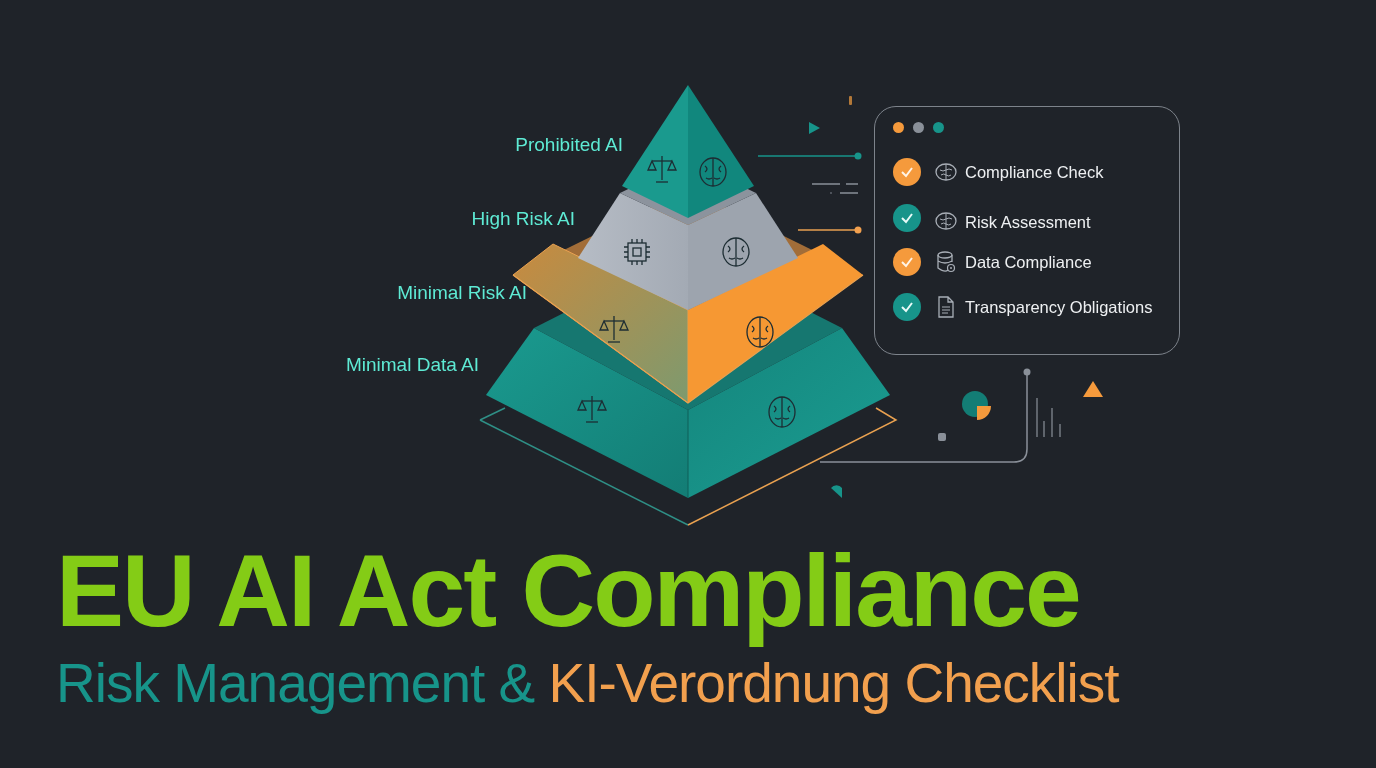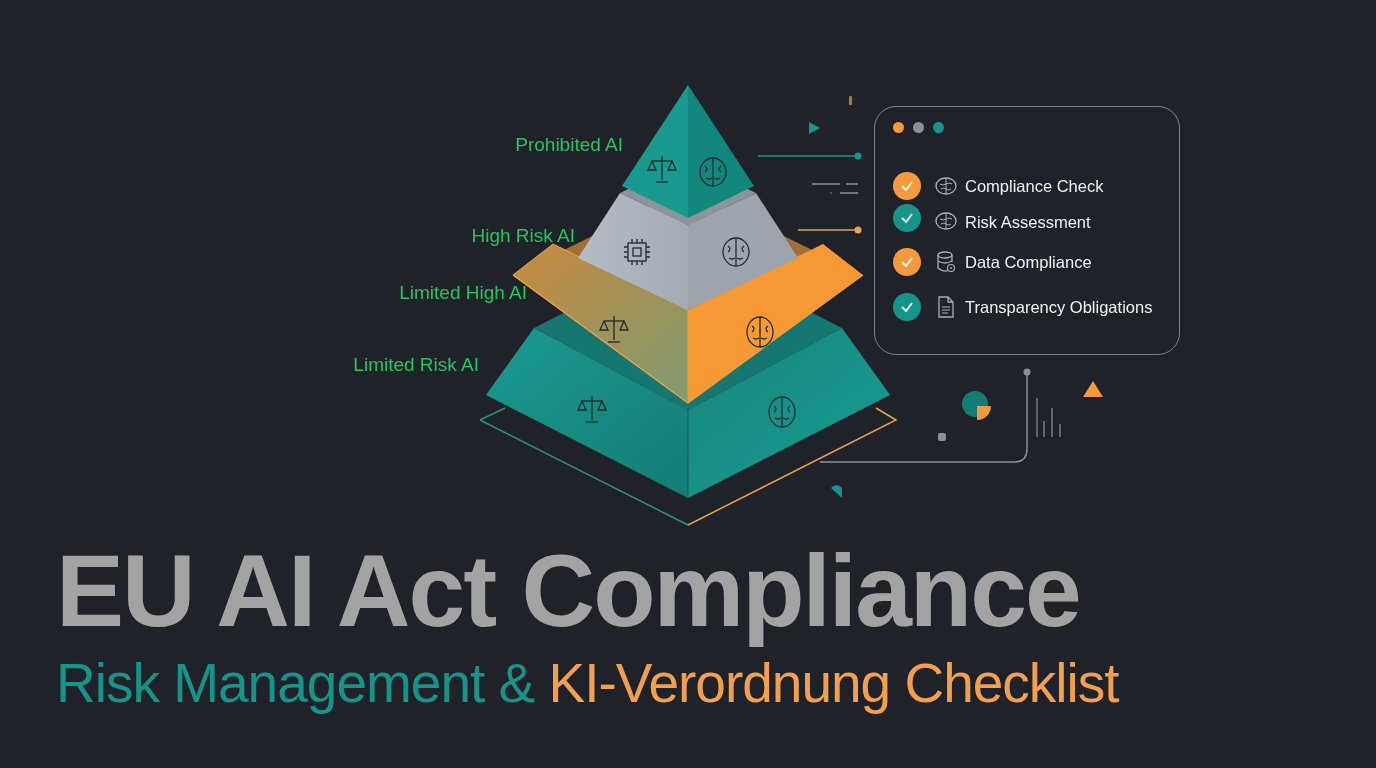--- a/index.html
+++ b/index.html
@@ -5,21 +5,21 @@
     html, body { margin: 0; padding: 0; }
     body {
       width: 1376px; height: 768px; overflow: hidden;
       background: #1f2329;
       font-family: "Liberation Sans", sans-serif;
       position: relative;
     }
     .stage { position: absolute; left: 0; top: 0; width: 1376px; height: 768px; }
     svg.art { position: absolute; left: 0; top: 0; }
     .tier-label {
-      position: absolute; color: #22c55e; font-size: 19px;
+      position: absolute; color: #5eead4; font-size: 19px;
       font-family: "Liberation Sans", sans-serif; white-space: nowrap;
       text-align: right; width: 260px;
     }
     .card {
       position: absolute; left: 874px; top: 106px; width: 306px; height: 249px;
       border: 1.5px solid #7d838b; border-radius: 22px; box-sizing: border-box;
       background: rgba(31,35,41,0.6);
     }
     .dots { position: absolute; left: 18px; top: 15px; display: flex; gap: 9px; }
     .dot { width: 11px; height: 11px; border-radius: 50%; }
@@ -28,21 +28,21 @@
     }
     .check {
       width: 28px; height: 28px; border-radius: 50%;
       display: flex; align-items: center; justify-content: center;
     }
     .row-icon { width: 22px; height: 22px; margin-left: 14px; margin-right: 8px; display:flex; align-items:center; justify-content:center; }
     .row-label { color: #eef0f2; font-size: 16.5px; white-space: nowrap; }
     .title {
       position: absolute; left: 56px; top: 540px;
       font-family: "Liberation Sans", sans-serif; font-weight: 700;
-      font-size: 102px; color: #a3a3a3; letter-spacing: -2px; white-space: nowrap;
+      font-size: 102px; color: #84cc16; letter-spacing: -2px; white-space: nowrap;
       line-height: 1;
     }
     .subtitle {
       position: absolute; left: 56px; top: 656px;
       font-family: "Liberation Sans", sans-serif; font-size: 55px;
       white-space: nowrap; line-height: 1; letter-spacing: -1px;
     }
   </style>
 </head>
 <body>
@@ -180,32 +180,32 @@
       <g>
         <circle cx="975" cy="404" r="13" fill="#137d75"></circle>
         <path d="M977,406 L991,406 A14,14 0 0 1 977,420 Z" fill="#f59a3c"></path>
       </g>
       <polygon points="1093,381 1083,397 1103,397" fill="#f59a3c"></polygon>
       <path d="M831,488 A7,7 0 0 1 842,488 L842,498 Z" fill="#17948a"></path>
     </g>
   </svg>
 
   <div class="tier-label" style="left:363px; top:134px;">Prohibited AI</div>
-  <div class="tier-label" style="left:315px; top:225px;">High Risk AI</div>
-  <div class="tier-label" style="left:267px; top:282px;">Limited High AI</div>
-  <div class="tier-label" style="left:219px; top:354px;">Limited Risk AI</div>
+  <div class="tier-label" style="left:315px; top:208px;">High Risk AI</div>
+  <div class="tier-label" style="left:267px; top:282px;">Minimal Risk AI</div>
+  <div class="tier-label" style="left:219px; top:354px;">Minimal Data AI</div>
 
   <div class="card">
     <div class="dots">
       <span class="dot" style="background:#f59a3c"></span>
       <span class="dot" style="background:#8a9099"></span>
       <span class="dot" style="background:#17948a"></span>
     </div>
 
-    <div class="row" style="top:64px;">
+    <div class="row" style="top:50px;">
       <span class="check" style="background:#f59a3c">
         <svg width="14" height="14" viewBox="0 0 14 14">
             <path d="M2,7 L6,11 L12,3" fill="none" stroke="#fff4e6" stroke-width="2"></path>
           </svg>
       </span>
       <span class="row-icon">
         <svg width="22" height="20" viewBox="0 0 22 20">
             <ellipse cx="11" cy="10" rx="10" ry="8" fill="none" stroke="#a8aeb6" stroke-width="1.3"></ellipse>
             <path d="M5,8 q3,2 6,0 q3,-2 6,0 M6,13 q3,-2 5,0 q3,2 5,0 M11,2 v16" fill="none" stroke="#a8aeb6" stroke-width="1"></path>
           </svg>

